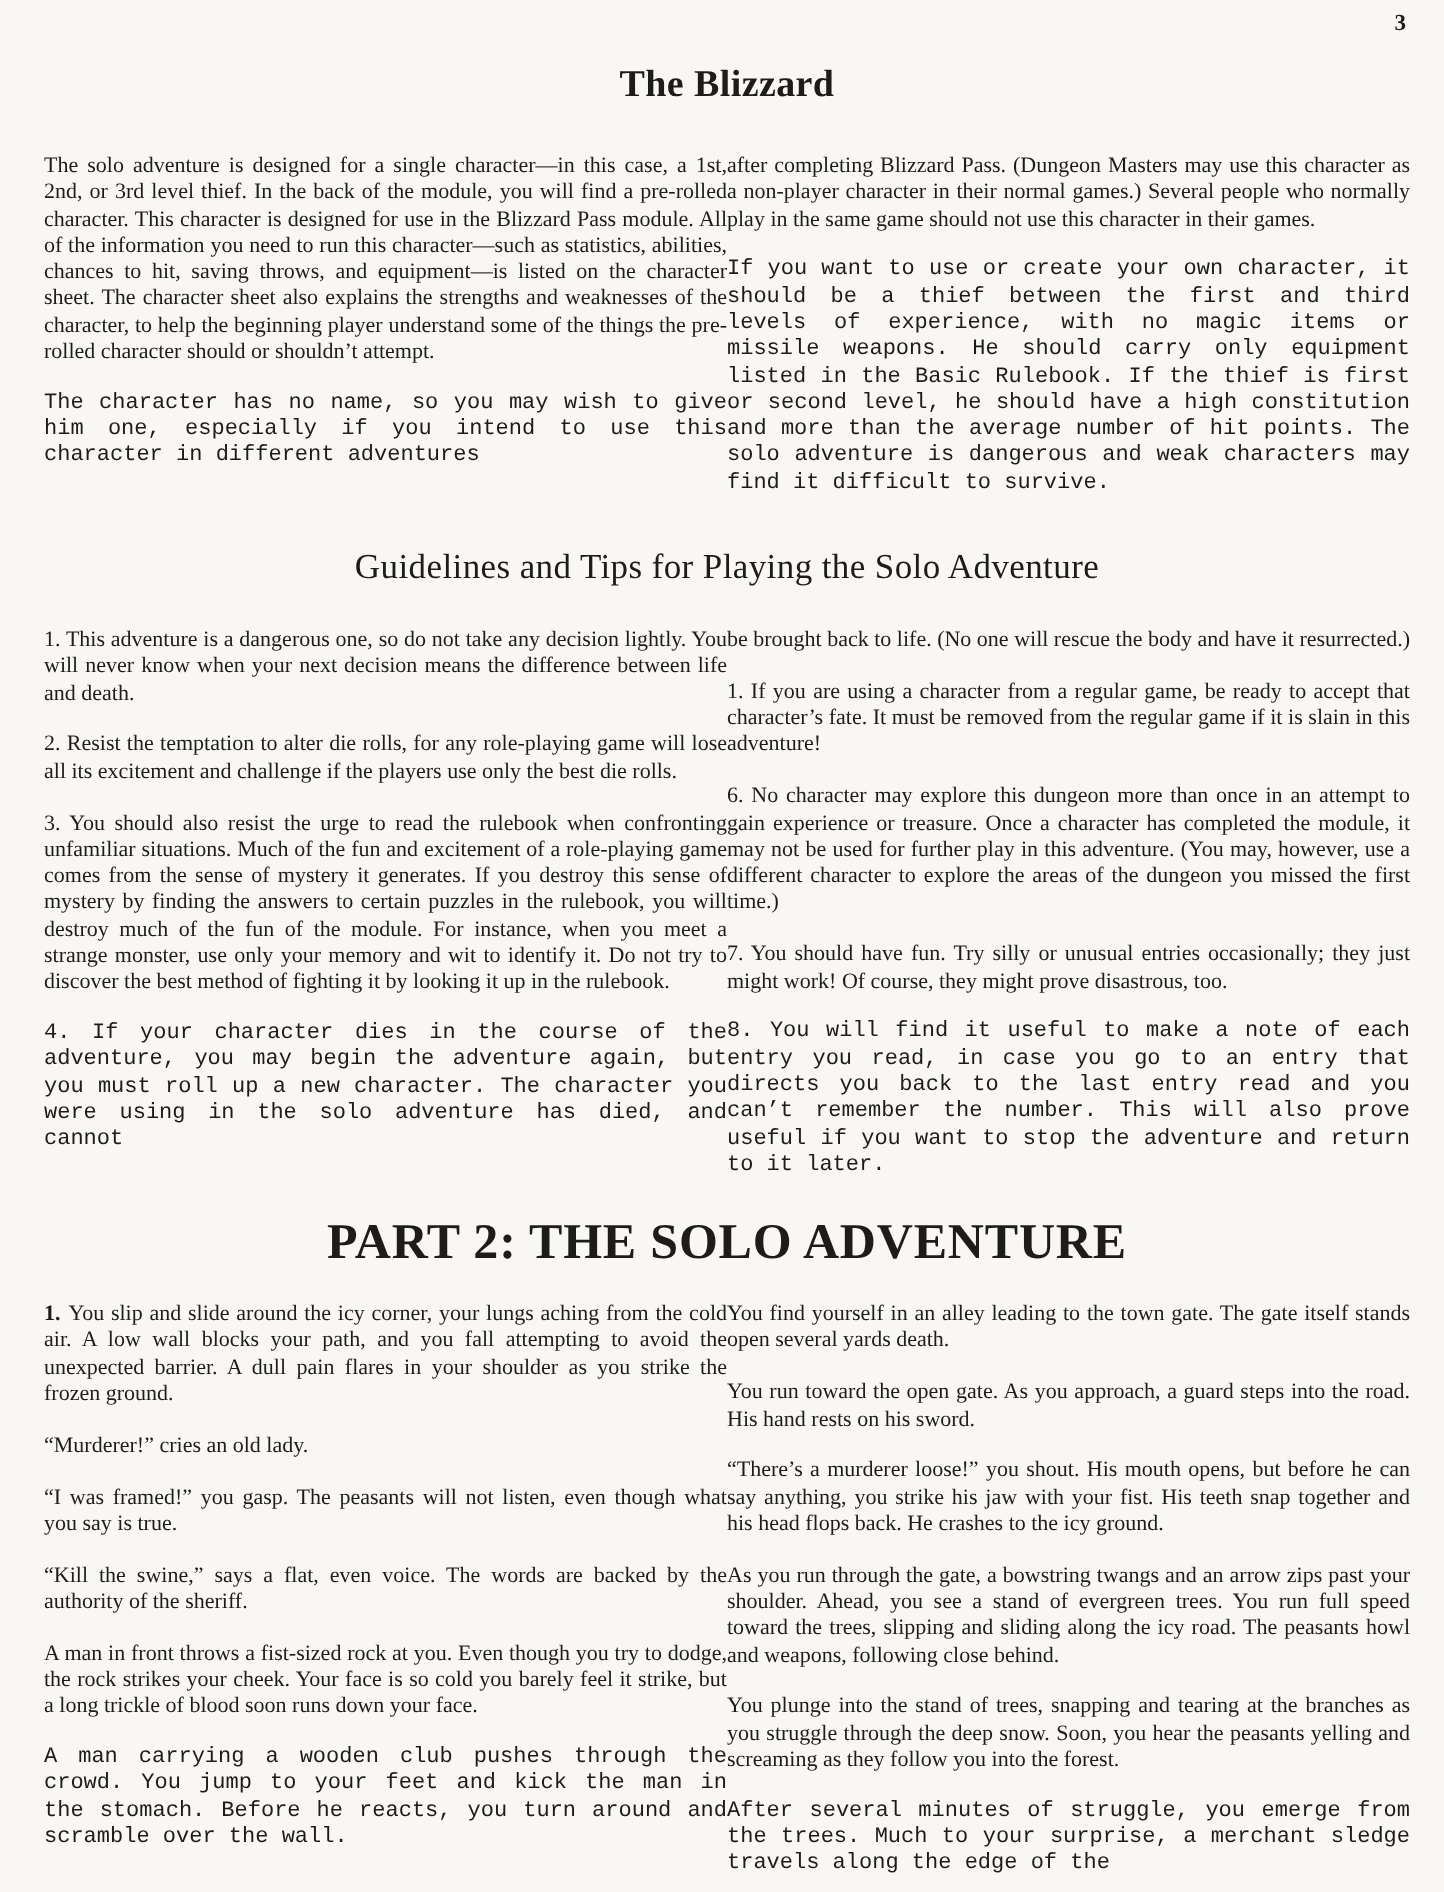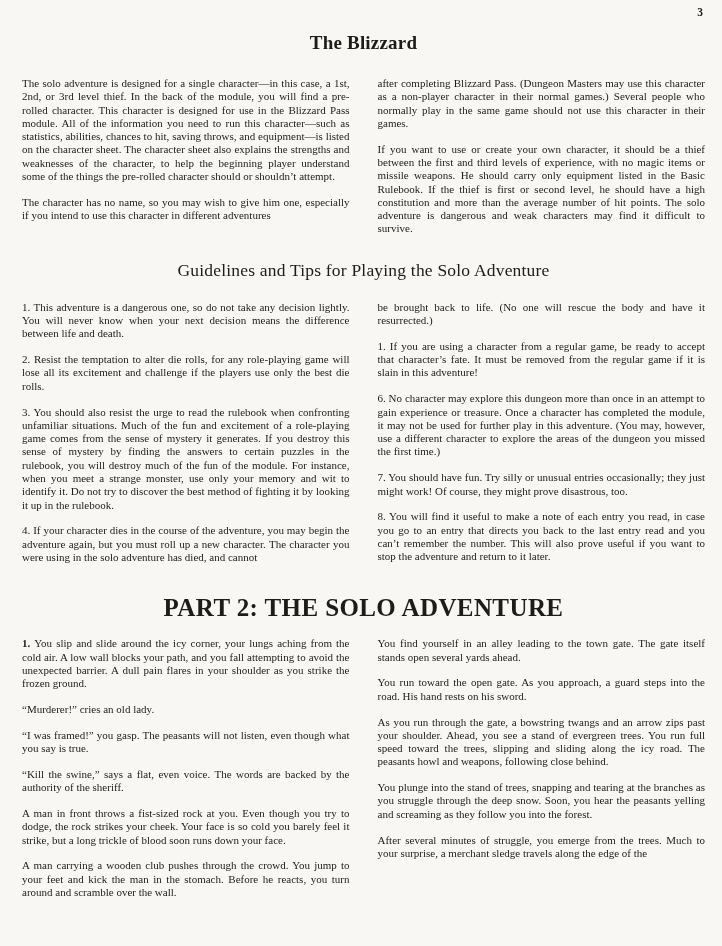--- a/index.html
+++ b/index.html
@@ -33,38 +33,37 @@
     font-size:17.5px;
     font-weight:normal;
     letter-spacing:.2px;
     margin:24px 0 0 0;
   }
   h3.sec-title{
     text-align:center;
     font-size:25px;
     font-weight:bold;
     letter-spacing:.4px;
-    margin:30px 0 0 0;
+    margin:18px 0 0 0;
   }
   .two-col{
     display:flex;
-    gap:28px;
   }
   .two-col.s1{margin-top:23px;}
   .two-col.s2{margin-top:20px;}
   .two-col.s3{margin-top:15px;}
   .col{
     flex:1 1 0;
     min-width:0;
     font-size:11px;
     line-height:13.3px;
     text-align:justify;
   }
   .col p{margin:0 0 12.5px 0;}
-  .col p:last-child{margin-bottom:0;}
+  .col p:last-child{margin-bottom:0;font-family:Liberation Mono, monospace;}
   .entry-num{font-weight:bold;margin-right:4px;}
 </style>
 </head>
 <body>
 
 <div class="page">
 
   <div class="pagenum">3</div>
 
   <h1 class="sec-title">The Blizzard</h1>
@@ -103,21 +102,22 @@
   <div class="two-col s3">
     <div class="col">
       <p><b class="entry-num">1.</b><span>You slip and slide around the icy corner, your lungs aching from the cold air. A low wall blocks your path, and you fall attempting to avoid the unexpected barrier. A dull pain flares in your shoulder as you strike the frozen ground.</span></p>
       <p>“Murderer!” cries an old lady.</p>
       <p>“I was framed!” you gasp. The peasants will not listen, even though what you say is true.</p>
       <p>“Kill the swine,” says a flat, even voice. The words are backed by the authority of the sheriff.</p>
       <p>A man in front throws a fist-sized rock at you. Even though you try to dodge, the rock strikes your cheek. Your face is so cold you barely feel it strike, but a long trickle of blood soon runs down your face.</p>
       <p>A man carrying a wooden club pushes through the crowd. You jump to your feet and kick the man in the stomach. Before he reacts, you turn around and scramble over the wall.</p>
     </div>
     <div class="col">
-      <p>You find yourself in an alley leading to the town gate. The gate itself stands open several yards ahead.</p>
+      <p>You find yourself in an alley leading to the town gate. The gate itself stands open several yards death.</p>
       <p>You run toward the open gate. As you approach, a guard steps into the road. His hand rests on his sword.</p>
+      <p>“There’s a murderer loose!” you shout. His mouth opens, but before he can say anything, you strike his jaw with your fist. His teeth snap together and his head flops back. He crashes to the icy ground.</p>
       <p>As you run through the gate, a bowstring twangs and an arrow zips past your shoulder. Ahead, you see a stand of evergreen trees. You run full speed toward the trees, slipping and sliding along the icy road. The peasants howl and weapons, following close behind.</p>
       <p>You plunge into the stand of trees, snapping and tearing at the branches as you struggle through the deep snow. Soon, you hear the peasants yelling and screaming as they follow you into the forest.</p>
       <p>After several minutes of struggle, you emerge from the trees. Much to your surprise, a merchant sledge travels along the edge of the</p>
     </div>
   </div>
 
 </div>
 
 </body></html>

